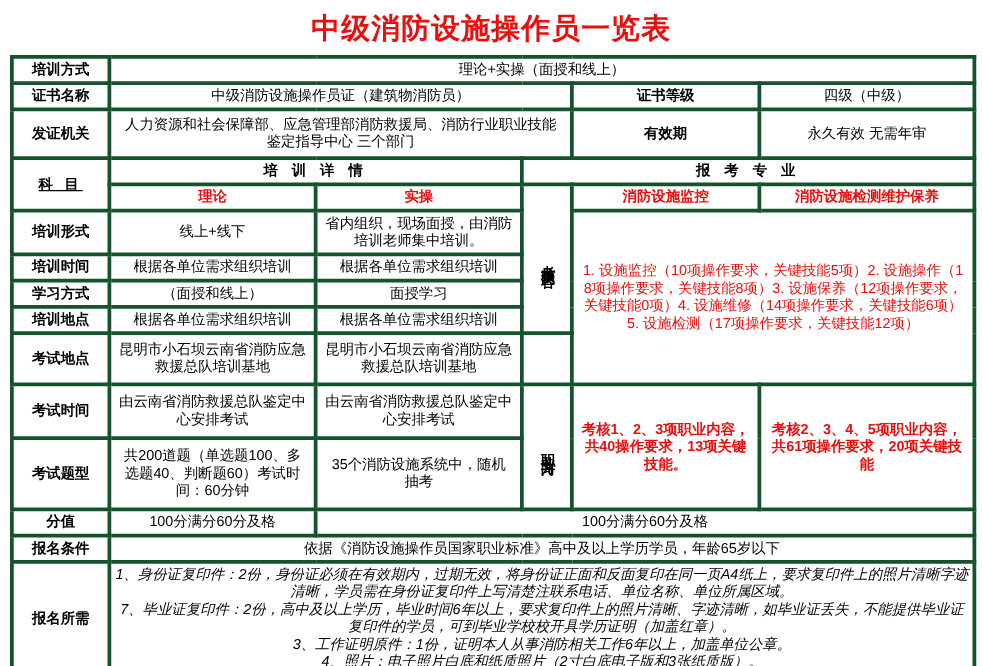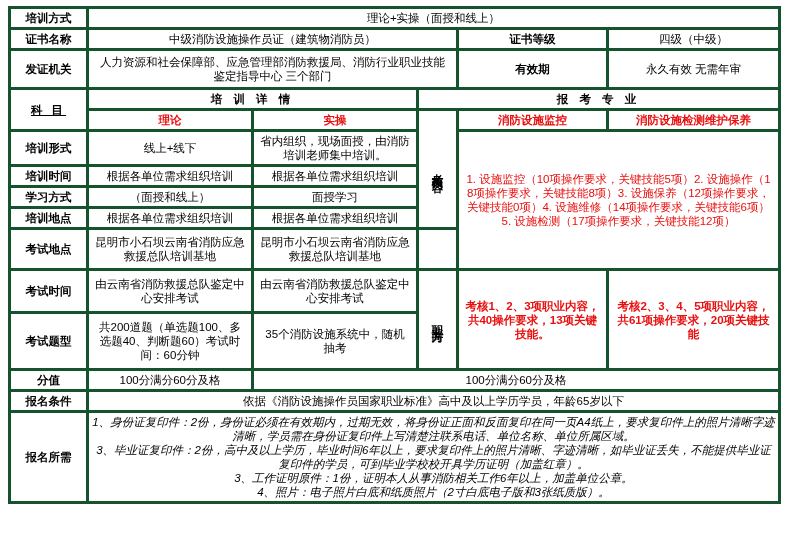--- a/index.html
+++ b/index.html
@@ -62,20 +62,21 @@
   }
   .apply div{margin:0;font-style:italic;}
   .hdr-detail{font-weight:bold;letter-spacing:4px;}
   .sp2{letter-spacing:3px;text-decoration:underline;}
 </style>
 </head>
 <body>
 
 <div class="page">
 
+  <div class="title">中级消防设施操作员一览表</div>
 
   <table class="main">
     <colgroup>
       <col style="width:78px">
       <col style="width:165px">
       <col style="width:165px">
       <col style="width:40px">
       <col style="width:150px">
       <col style="width:172px">
     </colgroup>
@@ -171,21 +172,21 @@
 
     <tr>
       <td class="lbl">报名条件</td>
       <td colspan="5">依据《消防设施操作员国家职业标准》高中及以上学历学员，年龄65岁以下</td>
     </tr>
 
     <tr>
       <td class="lbl">报名所需</td>
       <td colspan="5" class="apply">
         <div>1、身份证复印件：2份，身份证必须在有效期内，过期无效，将身份证正面和反面复印在同一页A4纸上，要求复印件上的照片清晰字迹清晰，学员需在身份证复印件上写清楚注联系电话、单位名称、单位所属区域。</div>
-        <div>3、毕业证复印件：2份，高中及以上学历，毕业时间6年以上，要求复印件上的照片清晰、字迹清晰，如毕业证丢失，不能提供毕业证复印件的学员，可到毕业学校校开具学历证明（加盖红章）。</div>
+        <div>7、毕业证复印件：2份，高中及以上学历，毕业时间6年以上，要求复印件上的照片清晰、字迹清晰，如毕业证丢失，不能提供毕业证复印件的学员，可到毕业学校校开具学历证明（加盖红章）。</div>
         <div>3、工作证明原件：1份，证明本人从事消防相关工作6年以上，加盖单位公章。</div>
         <div>4、照片：电子照片白底和纸质照片（2寸白底电子版和3张纸质版）。</div>
       </td>
     </tr>
 
   </tbody>
     </table>
 </div>
 
 </body></html>

